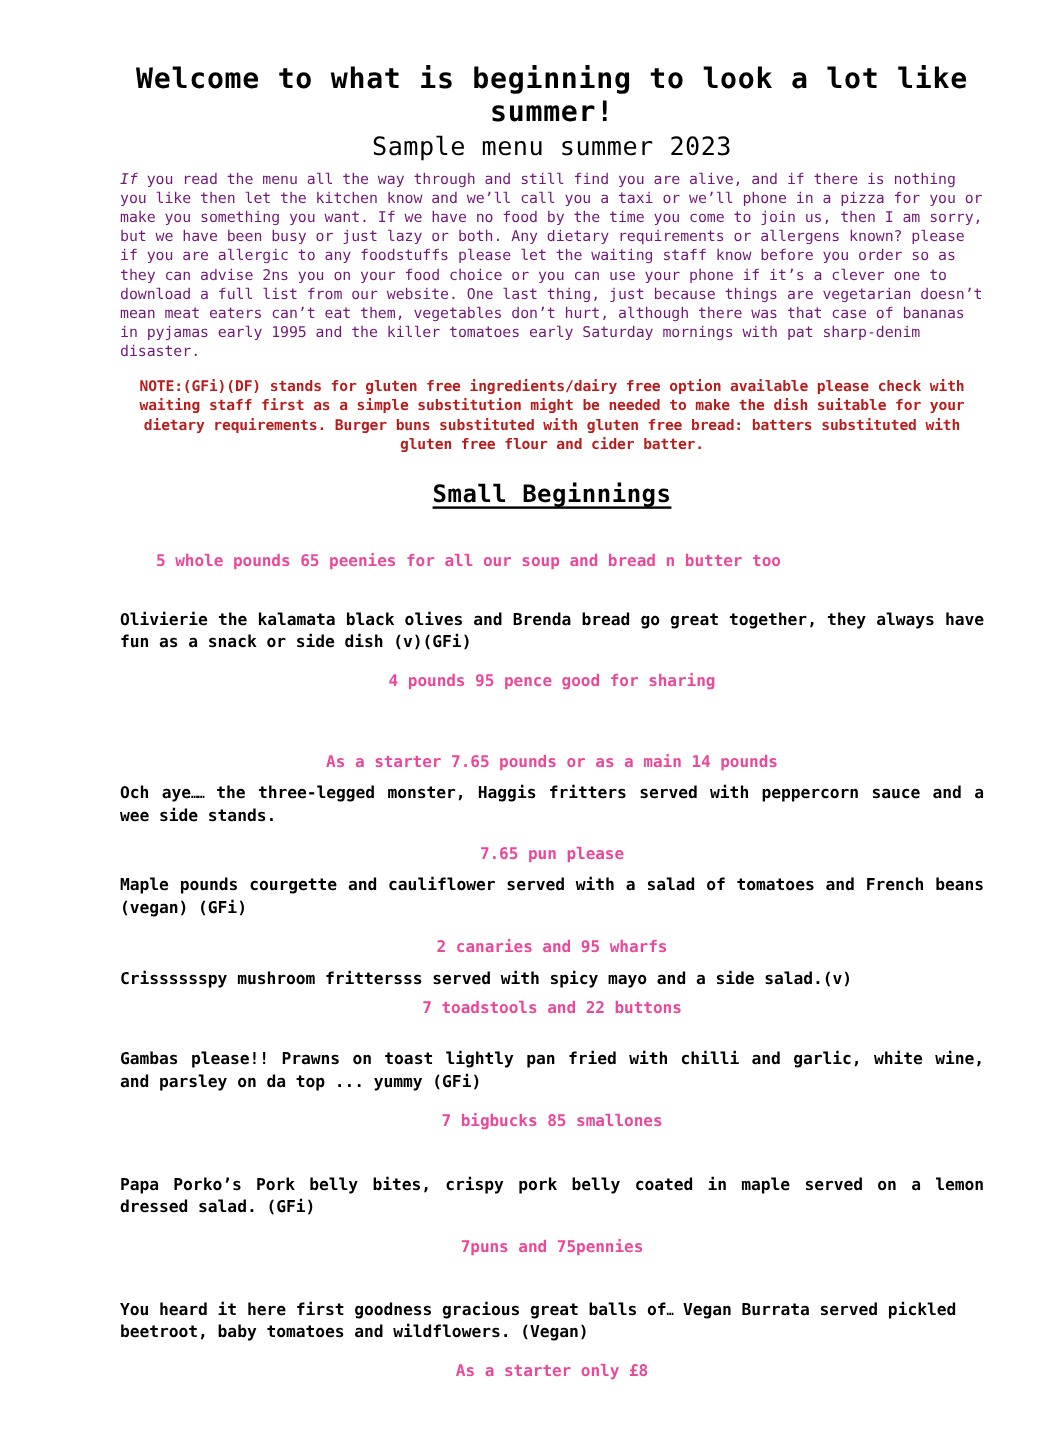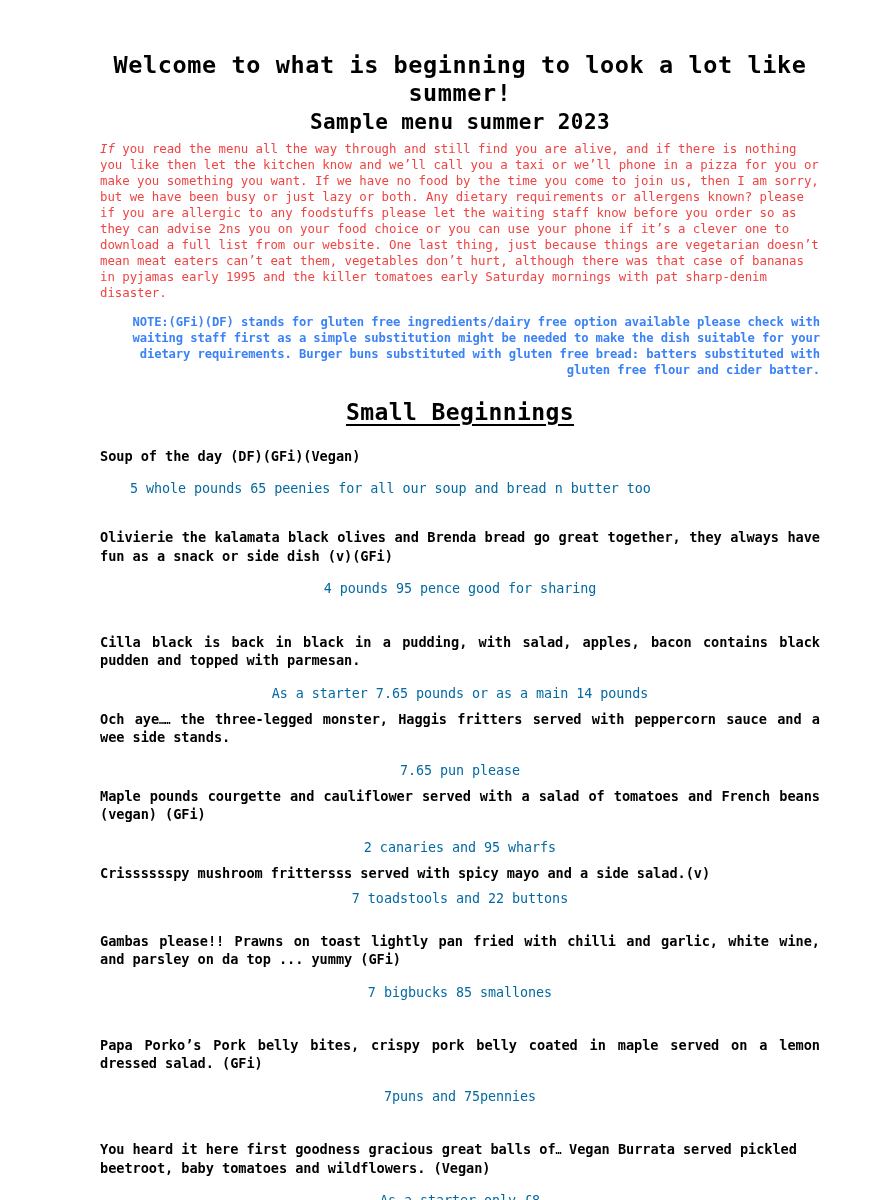--- a/index.html
+++ b/index.html
@@ -27,54 +27,54 @@
   .title-main {
     font-size: 23.5px;
     font-weight: bold;
     line-height: 1.18;
     text-align: center;
     letter-spacing: 0.6px;
     margin: 0 0 2px 0;
   }
   .title-sub {
     font-size: 21px;
-    font-weight: bold;
+    font-weight: normal;
     line-height: 1.18;
     text-align: center;
     letter-spacing: 0.4px;
     margin: 3px 0 6px 0;
   }
 
   
   .intro {
     font-size: 12.4px;
     line-height: 1.29;
-    color: #ef4444;
+    color: #701a75;
     text-align: left;
     margin: 0 0 14px 0;
     letter-spacing: -0.05px;
   }
   .intro .lead-italic {
     font-style: italic;
   }
 
   
   .note {
     font-size: 12.2px;
     font-weight: bold;
     line-height: 1.30;
-    color: #3b82f6;
-    text-align: right;
+    color: #b91c1c;
+    text-align: center;
     margin: 0 0 20px 0;
     letter-spacing: -0.1px;
   }
 
   
   .section-heading {
-    font-size: 23px;
+    font-size: 20px;
     font-weight: bold;
     text-align: center;
     text-decoration: underline;
     text-underline-offset: 4px;
     margin: 0 0 22px 0;
     letter-spacing: 0.4px;
   }
 
   
   .menu-list {
@@ -98,22 +98,22 @@
   .dish.nojust {
     text-align: left;
   }
   .dish .dots {
     font-size: 10px;
     font-weight: bold;
     letter-spacing: -0.6px;
   }
   .price {
     font-size: 13.4px;
-    font-weight: normal;
-    color: #0369a1;
+    font-weight: bold;
+    color: #ec4899;
     line-height: 1.36;
     text-align: center;
     margin: 0;
     letter-spacing: -0.05px;
   }
   .price.indent-left {
     text-align: left;
     padding-left: 30px;
   }
 
@@ -135,35 +135,33 @@
 
   <p class="intro"><span class="lead-italic">If</span><span> you read the menu all the way through and still find you are alive, and if there is nothing you like then let the kitchen know and we’ll call you a taxi or we’ll phone in a pizza for you or make you something you want. If we have no food by the time you come to join us, then I am sorry, but we have been busy or just lazy or both. Any dietary requirements or allergens known? please if you are allergic to any foodstuffs please let the waiting staff know before you order so as they can advise 2ns you on your food choice or you can use your phone if it’s a clever one to download a full list from our website. One last thing, just because things are vegetarian doesn’t mean meat eaters can’t eat them, vegetables don’t hurt, although there was that case of bananas in pyjamas early 1995 and the killer tomatoes early Saturday mornings with pat sharp-denim disaster.</span></p>
 
   <p class="note">NOTE:(GFi)(DF) stands for gluten free ingredients/dairy free option available please check with waiting staff first as a simple substitution might be needed to make the dish suitable for your dietary requirements. Burger buns substituted with gluten free bread: batters substituted with gluten free flour and cider batter.</p>
 
   <h3 class="section-heading">Small Beginnings</h3>
 
   <ul class="menu-list">
 
     <li class="menu-item">
-      <p class="dish nojust">Soup of the day (DF)(GFi)(Vegan)</p>
       <div class="gap-md"></div>
       <p class="price indent-left">5 whole pounds 65 peenies for all our soup and bread n butter too</p>
     </li>
     <div class="gap-xl"></div>
 
     <li class="menu-item">
       <p class="dish">Olivierie the kalamata black olives and Brenda bread go great together, they always have fun as a snack or side dish (v)(GFi)</p>
       <div class="gap-md"></div>
       <p class="price">4 pounds 95 pence good for sharing</p>
     </li>
     <div class="gap-xxl"></div>
 
     <li class="menu-item">
-      <p class="dish">Cilla black is back in black in a pudding, with salad, apples, bacon contains black pudden and topped with parmesan.</p>
       <div class="gap-md"></div>
       <p class="price">As a starter 7.65 pounds or as a main 14 pounds</p>
     </li>
     <div class="gap-sm"></div>
 
     <li class="menu-item">
       <p class="dish"><span>Och aye</span><span class="dots">……</span><span> the three-legged monster, Haggis fritters served with peppercorn sauce and a wee side stands.</span></p>
       <div class="gap-md"></div>
       <p class="price">7.65 pun please</p>
     </li>

